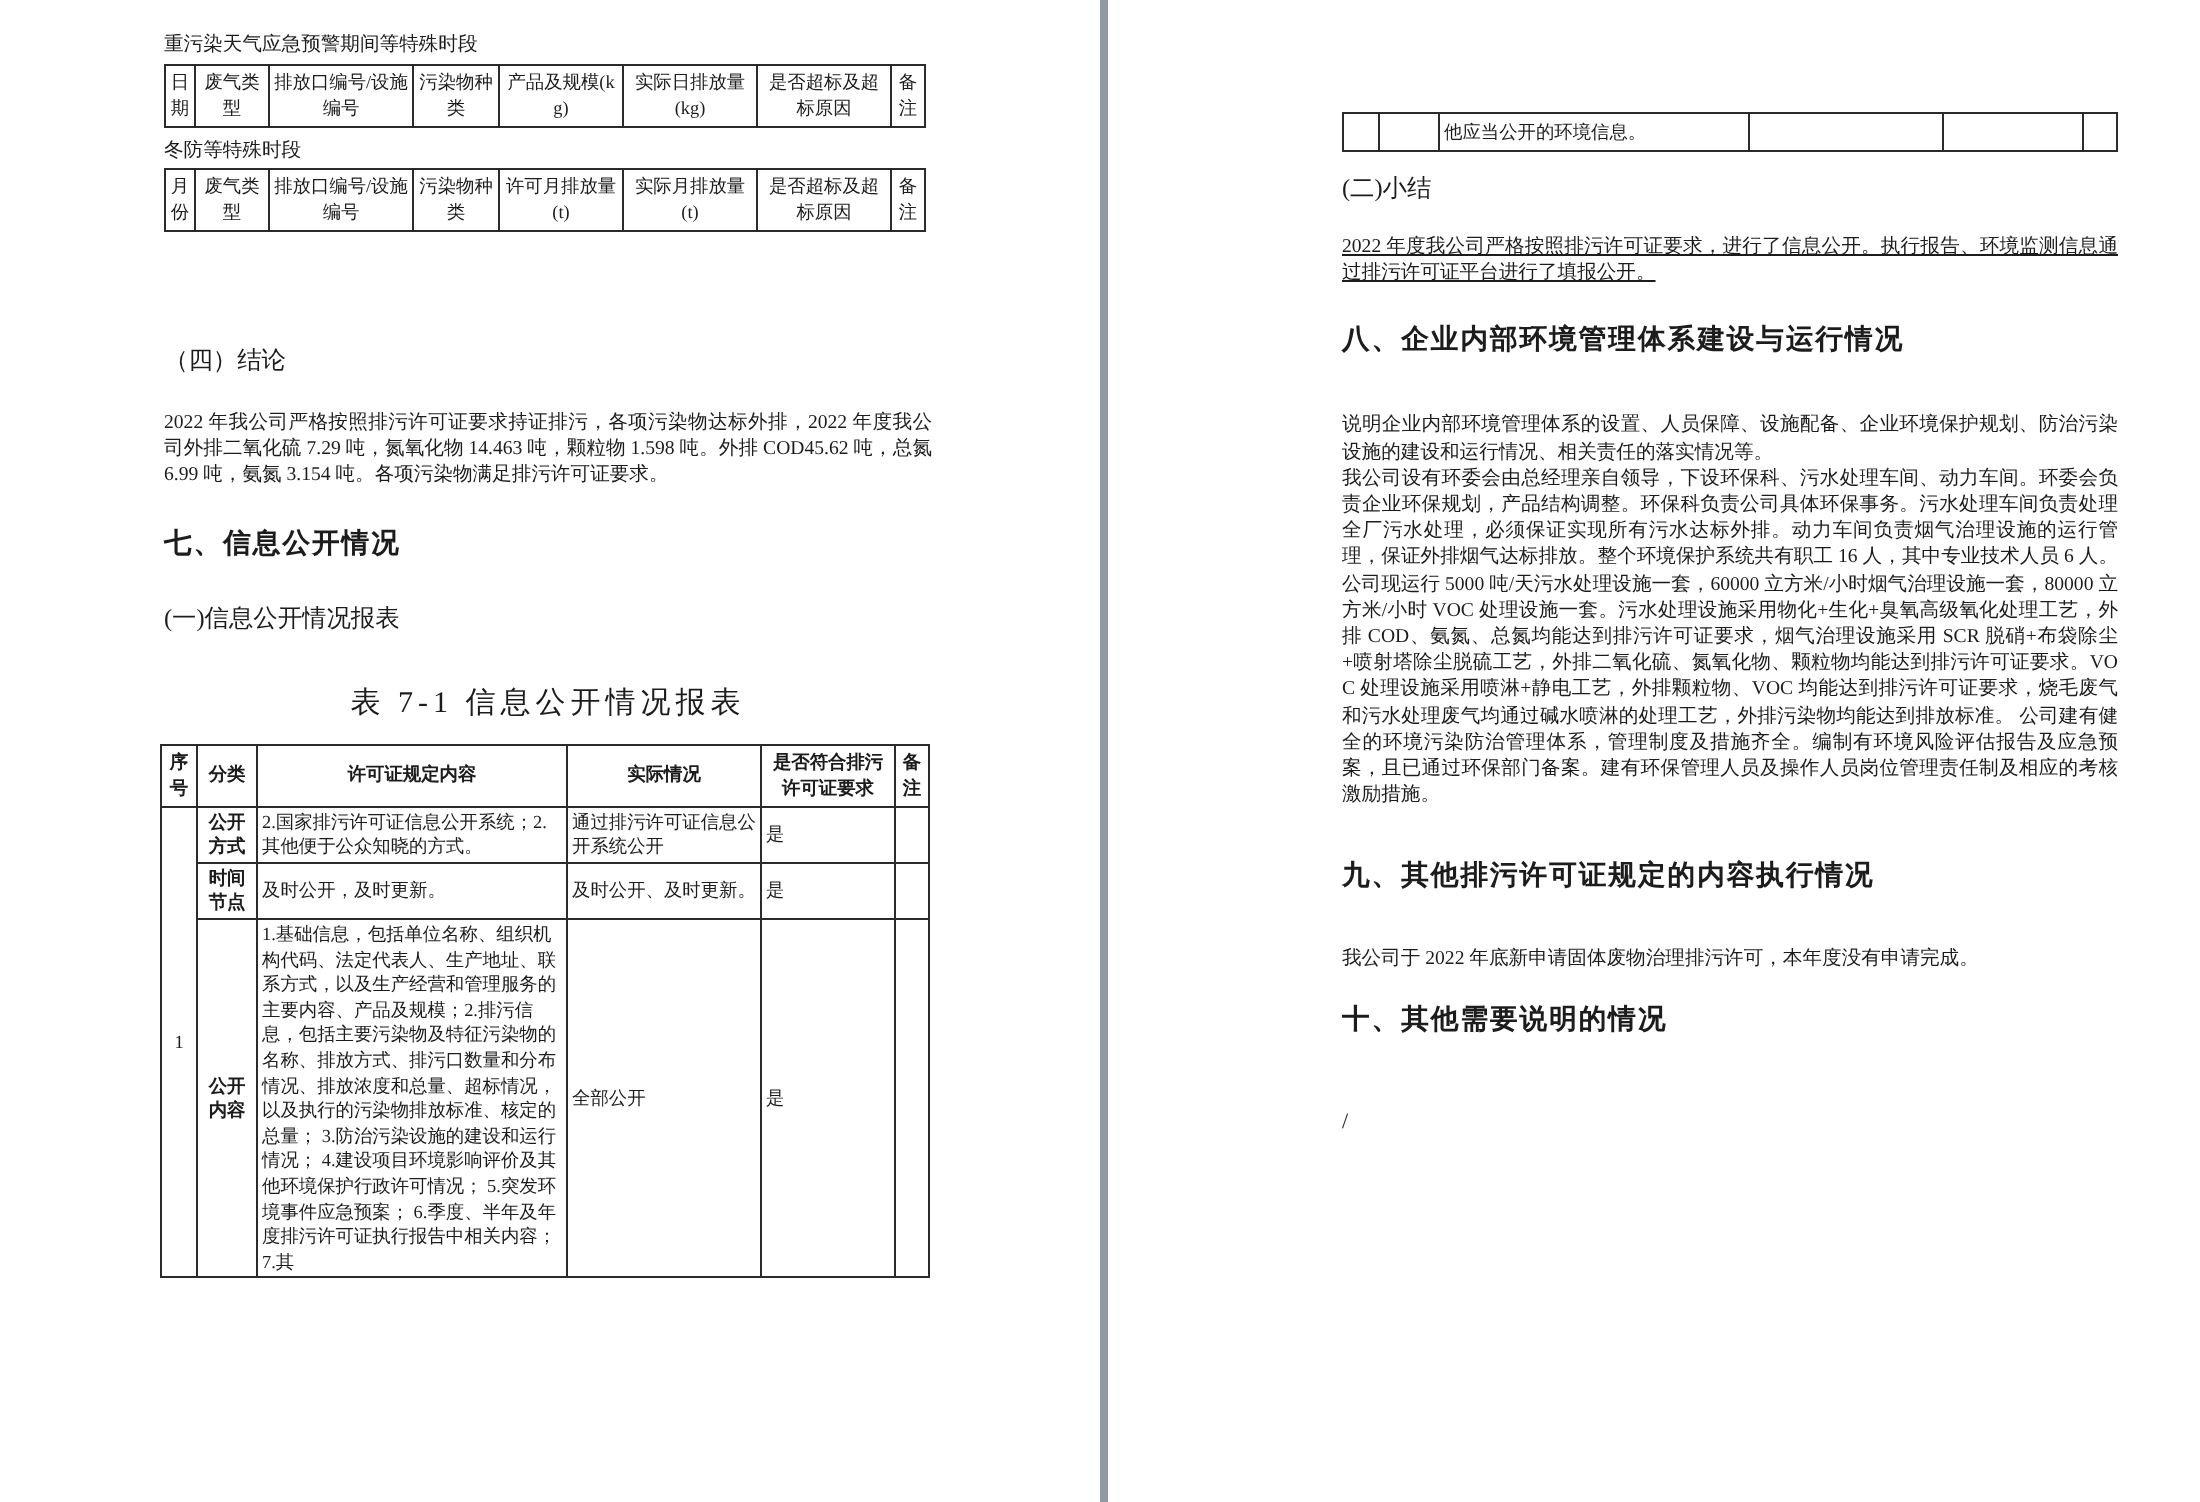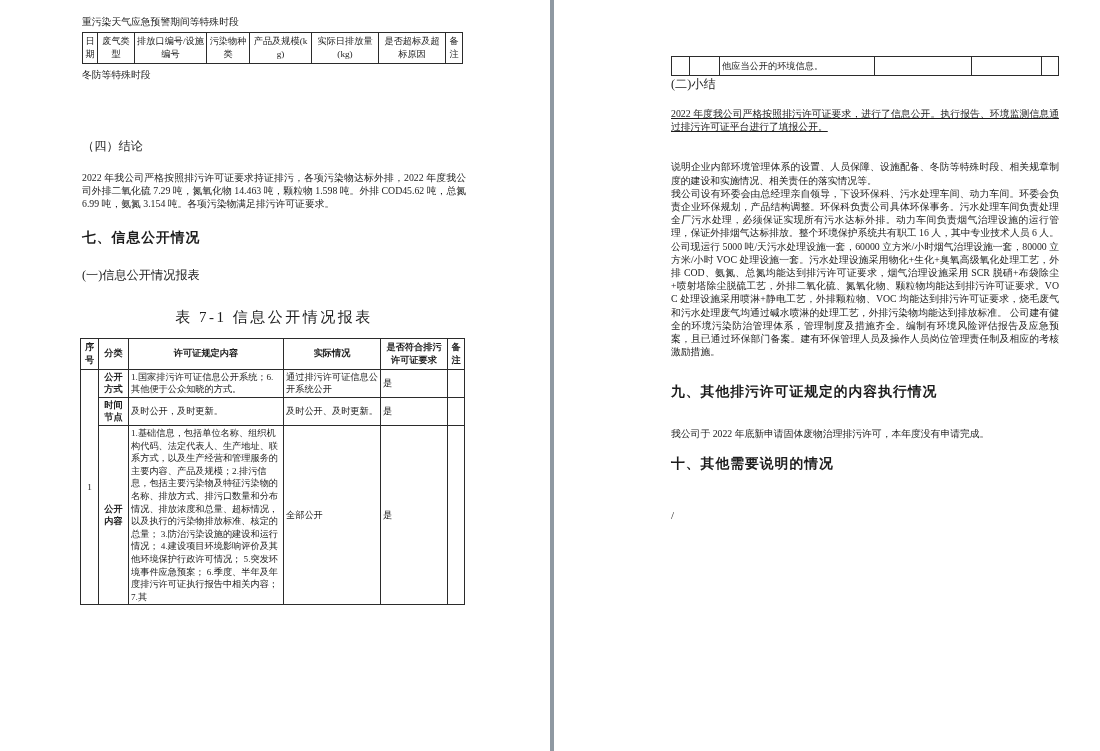--- a/index.html
+++ b/index.html
@@ -61,20 +61,44 @@
           <th>产品及规模(kg)</th>
           <th>实际日排放量(kg)</th>
           <th>是否超标及超标原因</th>
           <th>备注</th>
         </tr>
       </tbody>
         </table>
 
       <div class="small-label" style="margin-top:5px;">冬防等特殊时段</div>
 
+      <table class="hdr-plain" style="width:380px;margin-top:2px;">
+        <colgroup>
+          <col style="width:15px">
+            <col style="width:37px">
+            <col style="width:72px">
+          <col style="width:43px">
+            <col style="width:62px">
+            <col style="width:67px">
+          <col style="width:67px">
+            <col style="width:17px">
+        </colgroup>
+        <tbody>
+            <tr>
+          <th>月份</th>
+          <th>废气类型</th>
+          <th>排放口编号/设施编号</th>
+          <th>污染物种类</th>
+          <th>许可月排放量(t)</th>
+          <th>实际月排放量(t)</th>
+          <th>是否超标及超标原因</th>
+          <th>备注</th>
+        </tr>
+      </tbody>
+        </table>
 
       <div class="h-sub" style="margin-top:56px;">（四）结论</div>
 
       <div class="body-text" style="margin-top:16px;">2022 年我公司严格按照排污许可证要求持证排污，各项污染物达标外排，2022 年度我公司外排二氧化硫 7.29 吨，氮氧化物 14.463 吨，颗粒物 1.598 吨。外排 COD45.62 吨，总氮 6.99 吨，氨氮 3.154 吨。各项污染物满足排污许可证要求。</div>
 
       <div class="h-major" style="margin-top:18px;font-family:Liberation Serif, serif;">七、信息公开情况</div>
 
       <div class="h-sub" style="margin-top:20px;">(一)信息公开情况报表</div>
 
       <div class="tbl-caption" style="margin-top:24px;">表 7-1 信息公开情况报表</div>
@@ -93,21 +117,21 @@
           <th>序号</th>
           <th>分类</th>
           <th>许可证规定内容</th>
           <th>实际情况</th>
           <th>是否符合排污许可证要求</th>
           <th>备注</th>
         </tr>
         <tr style="height:28px;">
           <td class="seq" rowspan="3">1</td>
           <td class="cat">公开方式</td>
-          <td>1.国家排污许可证信息公开系统；6.其他便于公众知晓的方式。</td>
+          <td>2.国家排污许可证信息公开系统；2.其他便于公众知晓的方式。</td>
           <td>通过排污许可证信息公开系统公开</td>
           <td>是</td>
           <td></td>
         </tr>
         <tr style="height:28px;">
           <td class="cat">时间节点</td>
           <td>及时公开，及时更新。</td>
           <td>及时公开、及时更新。</td>
           <td>是</td>
           <td></td>
@@ -144,26 +168,27 @@
           <td></td>
           <td></td>
           <td>他应当公开的环境信息。</td>
           <td></td>
           <td></td>
           <td></td>
         </tr>
       </tbody>
         </table>
 
-      <div class="h-sub" style="margin-top:0;">(二)小结</div>
+      <div class="h-sub" style="margin-top:10px;">(二)小结</div>
 
       <div class="body-text" style="margin-top:14px;text-decoration:underline;">2022 年度我公司严格按照排污许可证要求，进行了信息公开。执行报告、环境监测信息通过排污许可证平台进行了填报公开。</div>
 
-
-      <div class="body-text" style="margin-top:27px;">说明企业内部环境管理体系的设置、人员保障、设施配备、冬防等特殊时段、相关规章制度的建设和实施情况、相关责任的落实情况等。</div>
+      <div class="h-major" style="margin-top:18px;">八、企业内部环境管理体系建设与运行情况</div>
+
+      <div class="body-text" style="margin-top:27px;">说明企业内部环境管理体系的设置、人员保障、设施配备、企业环境保护规划、防治污染设施的建设和运行情况、相关责任的落实情况等。</div>
 
       <div class="body-text">我公司设有环委会由总经理亲自领导，下设环保科、污水处理车间、动力车间。环委会负责企业环保规划，产品结构调整。环保科负责公司具体环保事务。污水处理车间负责处理全厂污水处理，必须保证实现所有污水达标外排。动力车间负责烟气治理设施的运行管理，保证外排烟气达标排放。整个环境保护系统共有职工 16 人，其中专业技术人员 6 人。公司现运行 5000 吨/天污水处理设施一套，60000 立方米/小时烟气治理设施一套，80000 立方米/小时 VOC 处理设施一套。污水处理设施采用物化+生化+臭氧高级氧化处理工艺，外排 COD、氨氮、总氮均能达到排污许可证要求，烟气治理设施采用 SCR 脱硝+布袋除尘+喷射塔除尘脱硫工艺，外排二氧化硫、氮氧化物、颗粒物均能达到排污许可证要求。VOC 处理设施采用喷淋+静电工艺，外排颗粒物、VOC 均能达到排污许可证要求，烧毛废气和污水处理废气均通过碱水喷淋的处理工艺，外排污染物均能达到排放标准。 公司建有健全的环境污染防治管理体系，管理制度及措施齐全。编制有环境风险评估报告及应急预案，且已通过环保部门备案。建有环保管理人员及操作人员岗位管理责任制及相应的考核激励措施。</div>
 
       <div class="h-major" style="margin-top:25px;">九、其他排污许可证规定的内容执行情况</div>
 
       <div class="body-text" style="margin-top:26px;">我公司于 2022 年底新申请固体废物治理排污许可，本年度没有申请完成。</div>
 
       <div class="h-major" style="margin-top:14px;">十、其他需要说明的情况</div>
 
       <div class="body-text slash" style="margin-top:36px;">/</div>

